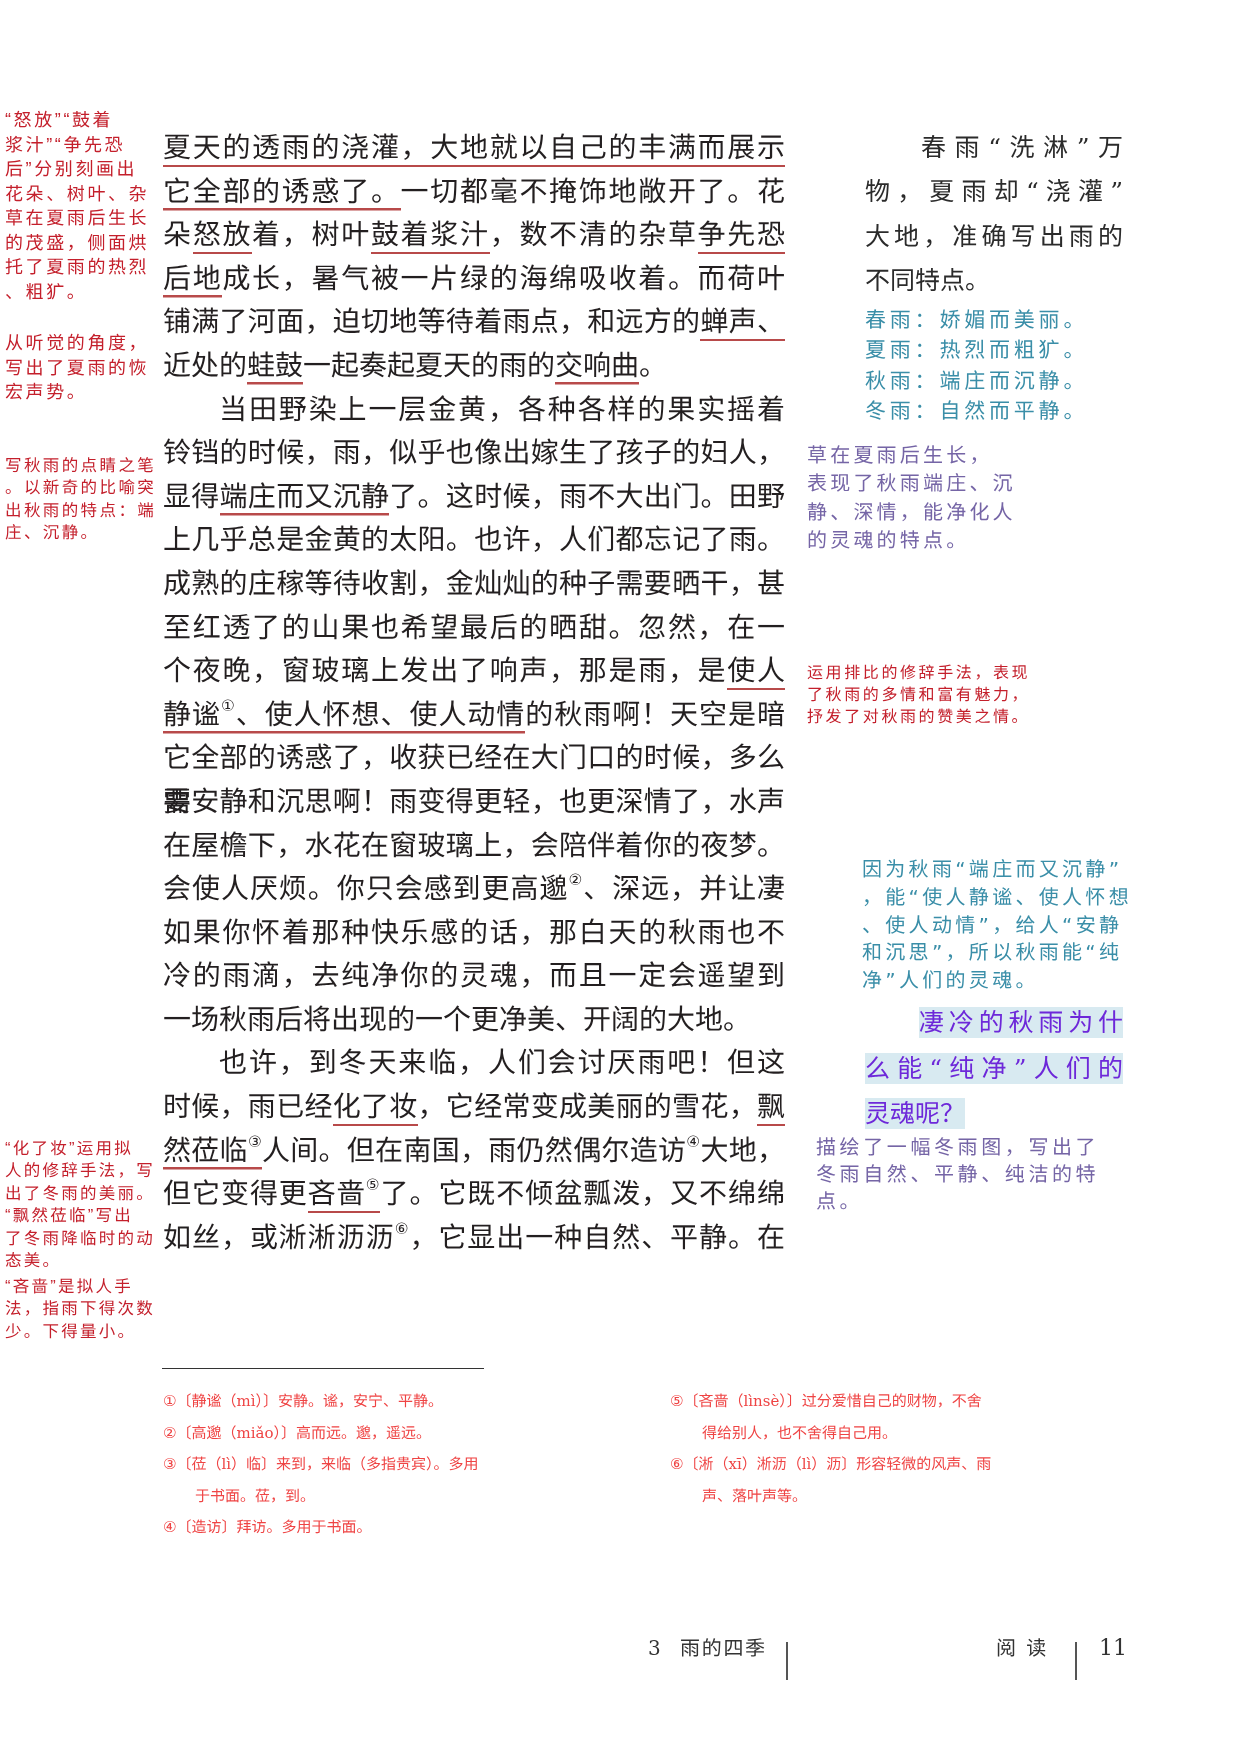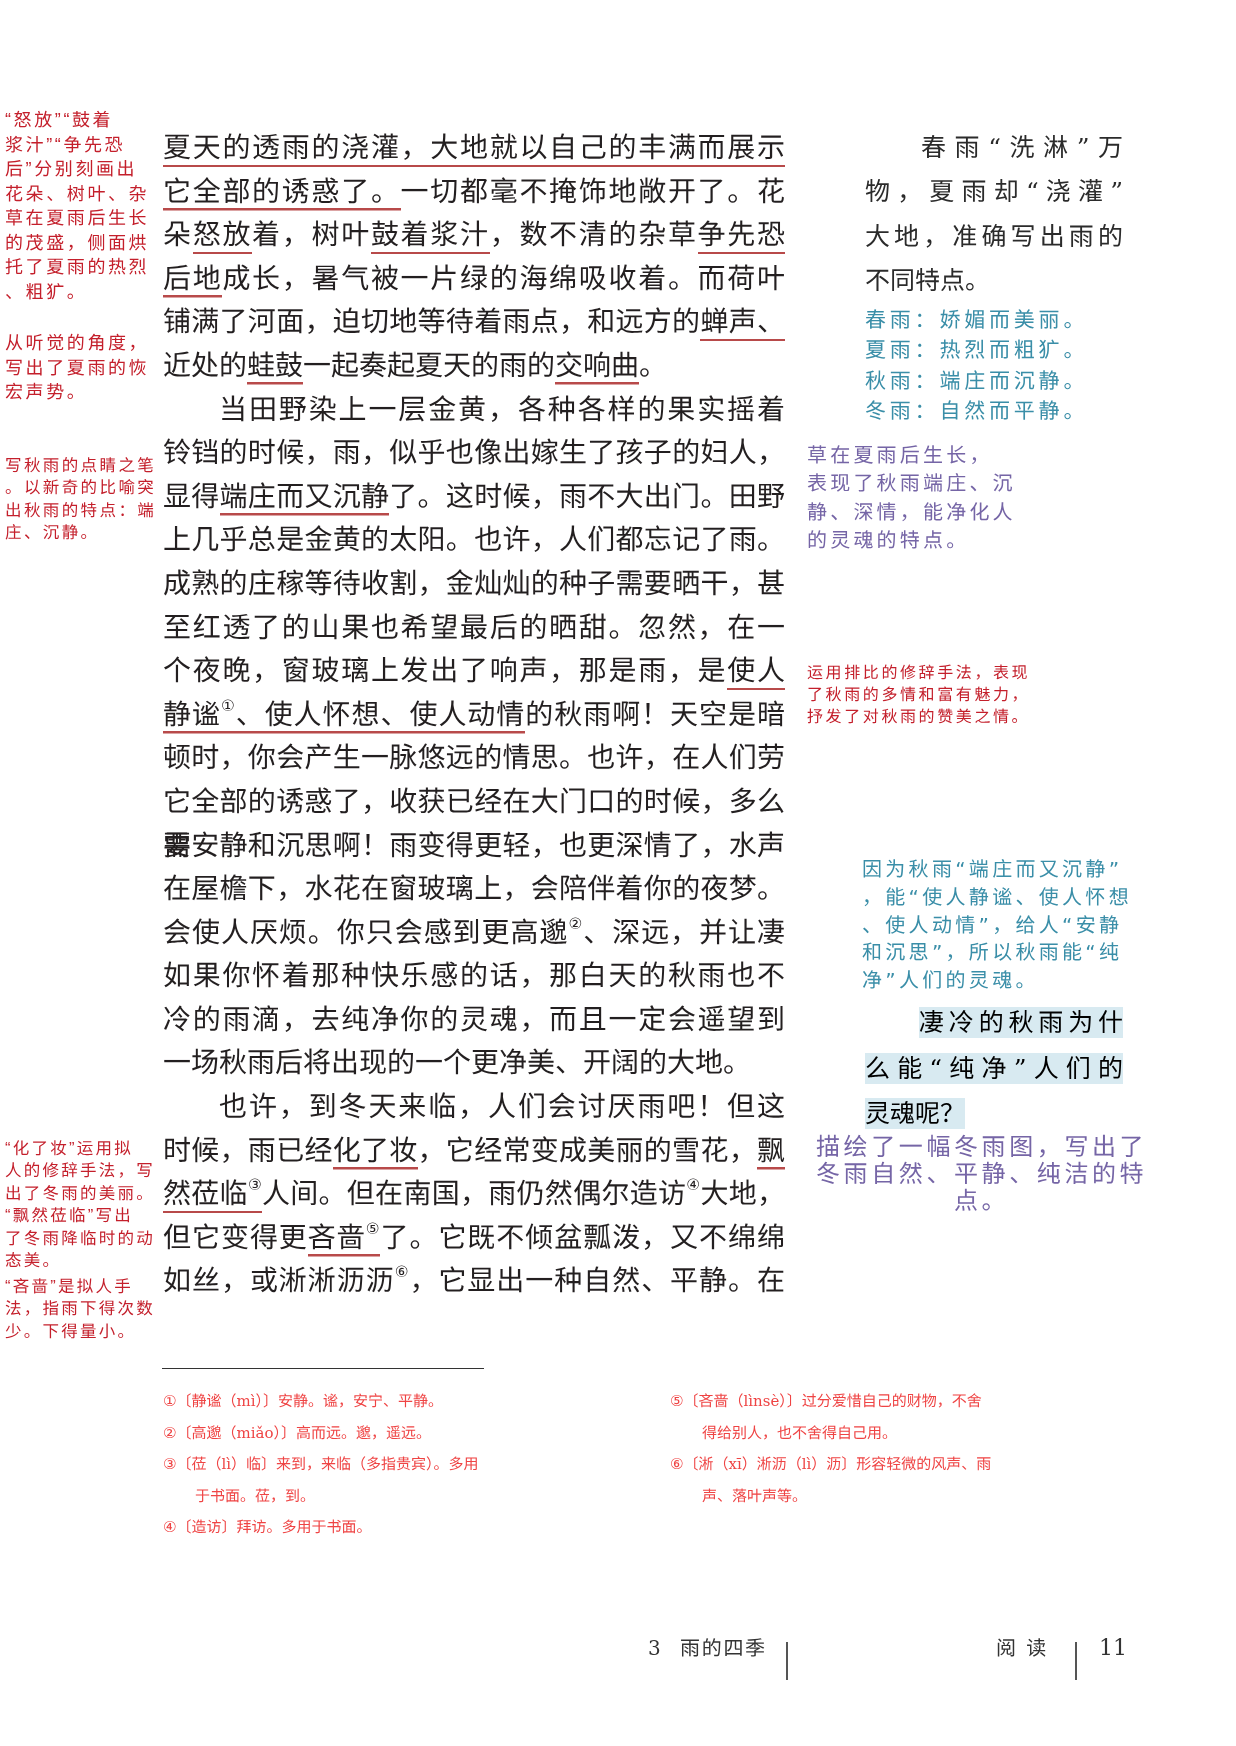--- a/index.html
+++ b/index.html
@@ -33,24 +33,24 @@
   
   .hand{font-family:"DejaVu Sans","Liberation Sans",sans-serif;}
   .ra{left:865px;top:126px;width:258px;font-size:25px;line-height:44.3px;color:#2b2b2b;}
   .ra .ln,.rf .ln{text-align:justify;text-align-last:justify;}
   .ra .ln:last-child,.rf .ln:last-child{text-align-last:left;}
   .ra .ln:first-child{padding-left:56px;}
   .rb{left:865px;top:305px;font-size:21px;letter-spacing:3.8px;line-height:30.4px;color:var(--annotation_teal);}
   .rc{left:807px;top:441px;font-size:20px;letter-spacing:3.2px;line-height:28.4px;color:var(--annotation_purple);}
   .rd{left:807px;top:662px;font-size:16px;letter-spacing:2.6px;line-height:22.2px;color:var(--annotation_red);}
   .re{left:862px;top:856px;font-size:20px;letter-spacing:3.3px;line-height:27.8px;color:var(--annotation_teal);}
-  .rf{left:865px;top:1000px;width:258px;font-size:25px;line-height:45.5px;color:#000000;}
+  .rf{left:865px;top:1000px;width:258px;font-size:25px;line-height:45.5px;color:#6d28d9;}
   .rf .ln:first-child{padding-left:54px;}
   .hl{background:var(--question_highlight);padding:1px 0;}
-  .rg{left:816px;top:1134px;font-size:24px;letter-spacing:3.6px;line-height:27px;color:var(--annotation_purple);text-align:center;}
+  .rg{left:816px;top:1134px;font-size:20px;letter-spacing:3.6px;line-height:27px;color:var(--annotation_purple);}
 
   
   .fn-rule{left:162px;top:1368px;width:322px;border-top:1.5px solid #333;}
   .fncol{top:1386px;font-size:15px;line-height:31.5px;color:#ef4444;}
   .fn-l{left:163px;}
   .fn-r{left:670px;}
   .fncol .ln{white-space:nowrap;}
   .fncol .cont{padding-left:32px;}
   .mk{font-family:"DejaVu Sans",sans-serif;}
 
@@ -139,23 +139,20 @@
   <div class="ln">
     <span class="seg">至红透了的山果也希望最后的晒甜。忽然，在一</span>
   </div>
   <div class="ln">
     <span class="seg">个夜晚，窗玻璃上发出了响声，那是雨，是</span><span class="seg" data-ul="true">使人</span>
   </div>
   <div class="ln">
     <span class="seg" data-ul="true"><span>静谧</span><span class="note">①</span></span><span class="seg" data-ul="true">、使人怀想、使人动情</span><span class="seg">的秋雨啊！天空是暗</span>
   </div>
   <div class="ln">
-    <span class="seg">顿时，你会产生一脉悠远的情思。也许，在人们劳</span>
-  </div>
-  <div class="ln">
     <span class="seg">它全部的诱惑了，收获已经在大门口的时候，多么需</span>
   </div>
   <div class="ln">
     <span class="seg">要安静和沉思啊！雨变得更轻，也更深情了，水声</span>
   </div>
   <div class="ln">
     <span class="seg">在屋檐下，水花在窗玻璃上，会陪伴着你的夜梦。</span>
   </div>
   <div class="ln">
     <span class="seg"><span>会使人厌烦。你只会感到更高邈</span><span class="note">②</span></span><span class="seg">、深远，并让凄</span>

